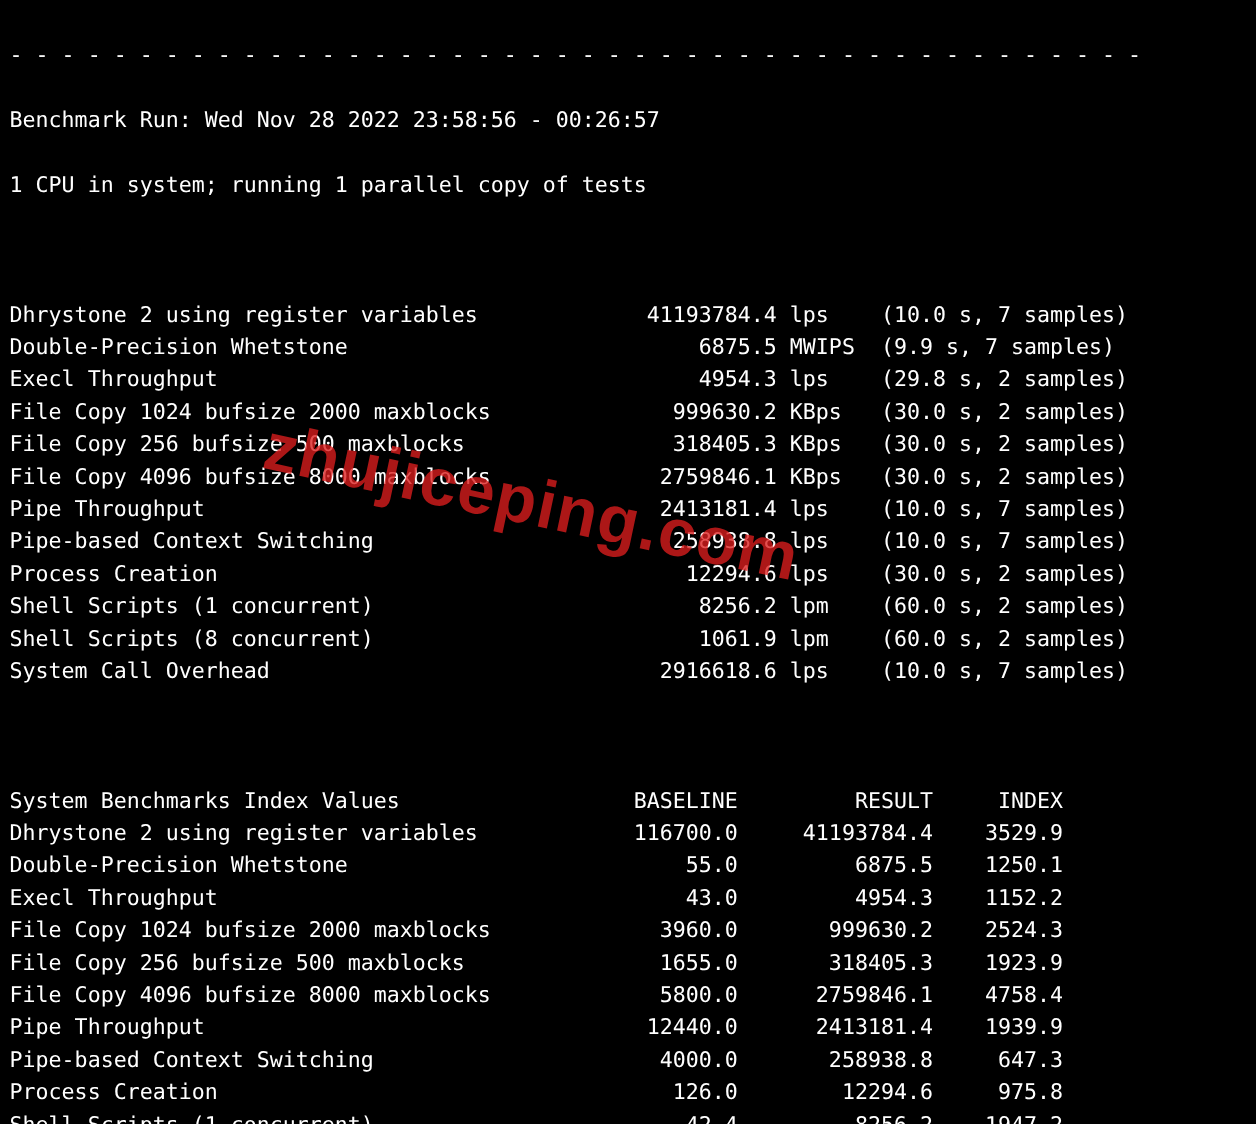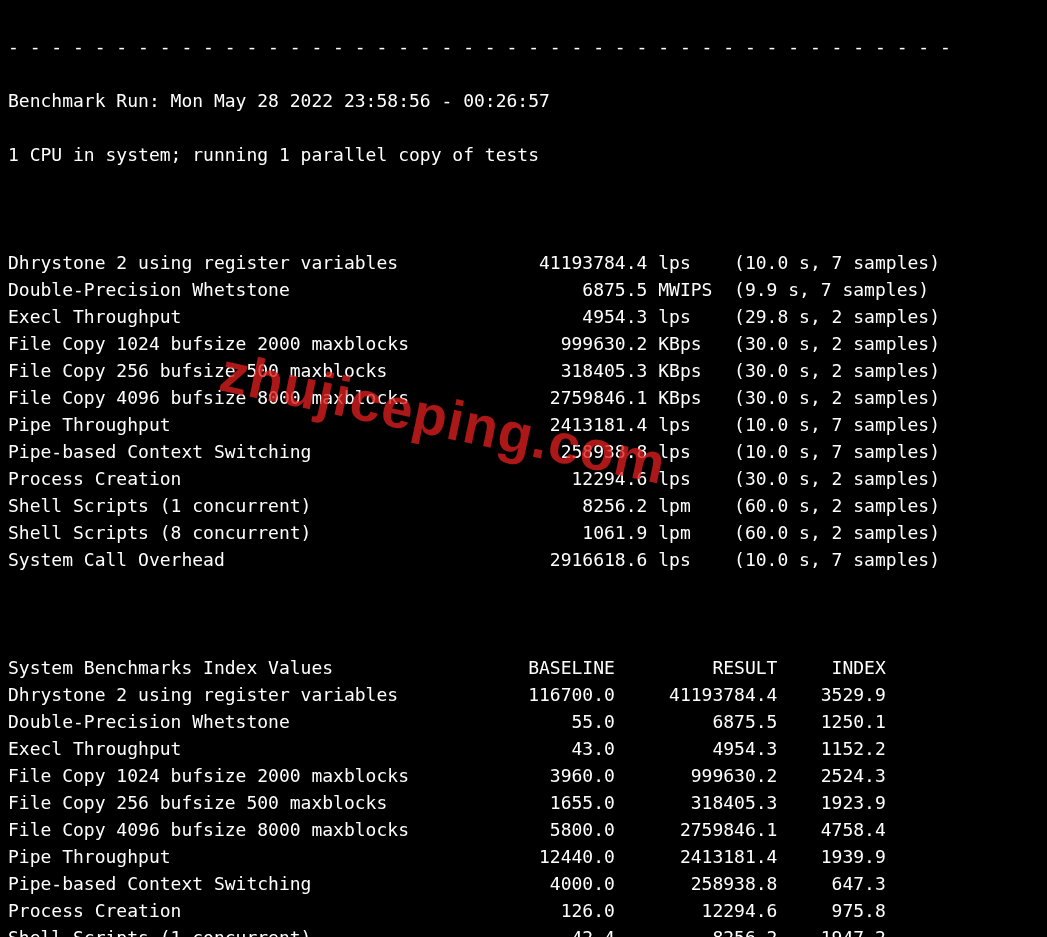--- a/index.html
+++ b/index.html
@@ -34,21 +34,21 @@
     letter-spacing: 1px;
     font-family: "Arial Black", Arial, sans-serif;
   }
   pre { margin: 0; }
 </style>
 </head>
 <body>
 
 <div class="terminal">
 <pre>- - - - - - - - - - - - - - - - - - - - - - - - - - - - - - - - - - - - - - - - - - - -</pre>
-<pre>Benchmark Run: Mon May 28 2022 23:58:56 - 00:26:57</pre>
+<pre>Benchmark Run: Wed Nov 28 2022 23:58:56 - 00:26:57</pre>
 <pre>1 CPU in system; running 1 parallel copy of tests</pre>
 <pre> </pre>
 <div id="results-block"><pre>Dhrystone 2 using register variables             41193784.4 lps    (10.0 s, 7 samples)</pre><pre>Double-Precision Whetstone                           6875.5 MWIPS  (9.9 s, 7 samples)</pre><pre>Execl Throughput                                     4954.3 lps    (29.8 s, 2 samples)</pre><pre>File Copy 1024 bufsize 2000 maxblocks              999630.2 KBps   (30.0 s, 2 samples)</pre><pre>File Copy 256 bufsize 500 maxblocks                318405.3 KBps   (30.0 s, 2 samples)</pre><pre>File Copy 4096 bufsize 8000 maxblocks             2759846.1 KBps   (30.0 s, 2 samples)</pre><pre>Pipe Throughput                                   2413181.4 lps    (10.0 s, 7 samples)</pre><pre>Pipe-based Context Switching                       258938.8 lps    (10.0 s, 7 samples)</pre><pre>Process Creation                                    12294.6 lps    (30.0 s, 2 samples)</pre><pre>Shell Scripts (1 concurrent)                         8256.2 lpm    (60.0 s, 2 samples)</pre><pre>Shell Scripts (8 concurrent)                         1061.9 lpm    (60.0 s, 2 samples)</pre><pre>System Call Overhead                              2916618.6 lps    (10.0 s, 7 samples)</pre></div>
 <pre> </pre>
 <div id="index-block"><pre>System Benchmarks Index Values                  BASELINE         RESULT     INDEX</pre><pre>Dhrystone 2 using register variables            116700.0     41193784.4    3529.9</pre><pre>Double-Precision Whetstone                          55.0         6875.5    1250.1</pre><pre>Execl Throughput                                    43.0         4954.3    1152.2</pre><pre>File Copy 1024 bufsize 2000 maxblocks             3960.0       999630.2    2524.3</pre><pre>File Copy 256 bufsize 500 maxblocks               1655.0       318405.3    1923.9</pre><pre>File Copy 4096 bufsize 8000 maxblocks             5800.0      2759846.1    4758.4</pre><pre>Pipe Throughput                                  12440.0      2413181.4    1939.9</pre><pre>Pipe-based Context Switching                      4000.0       258938.8     647.3</pre><pre>Process Creation                                   126.0        12294.6     975.8</pre><pre>Shell Scripts (1 concurrent)                        42.4         8256.2    1947.2</pre></div>
 
 
 </div>
 
 <div class="watermark">zhujiceping.com</div>

